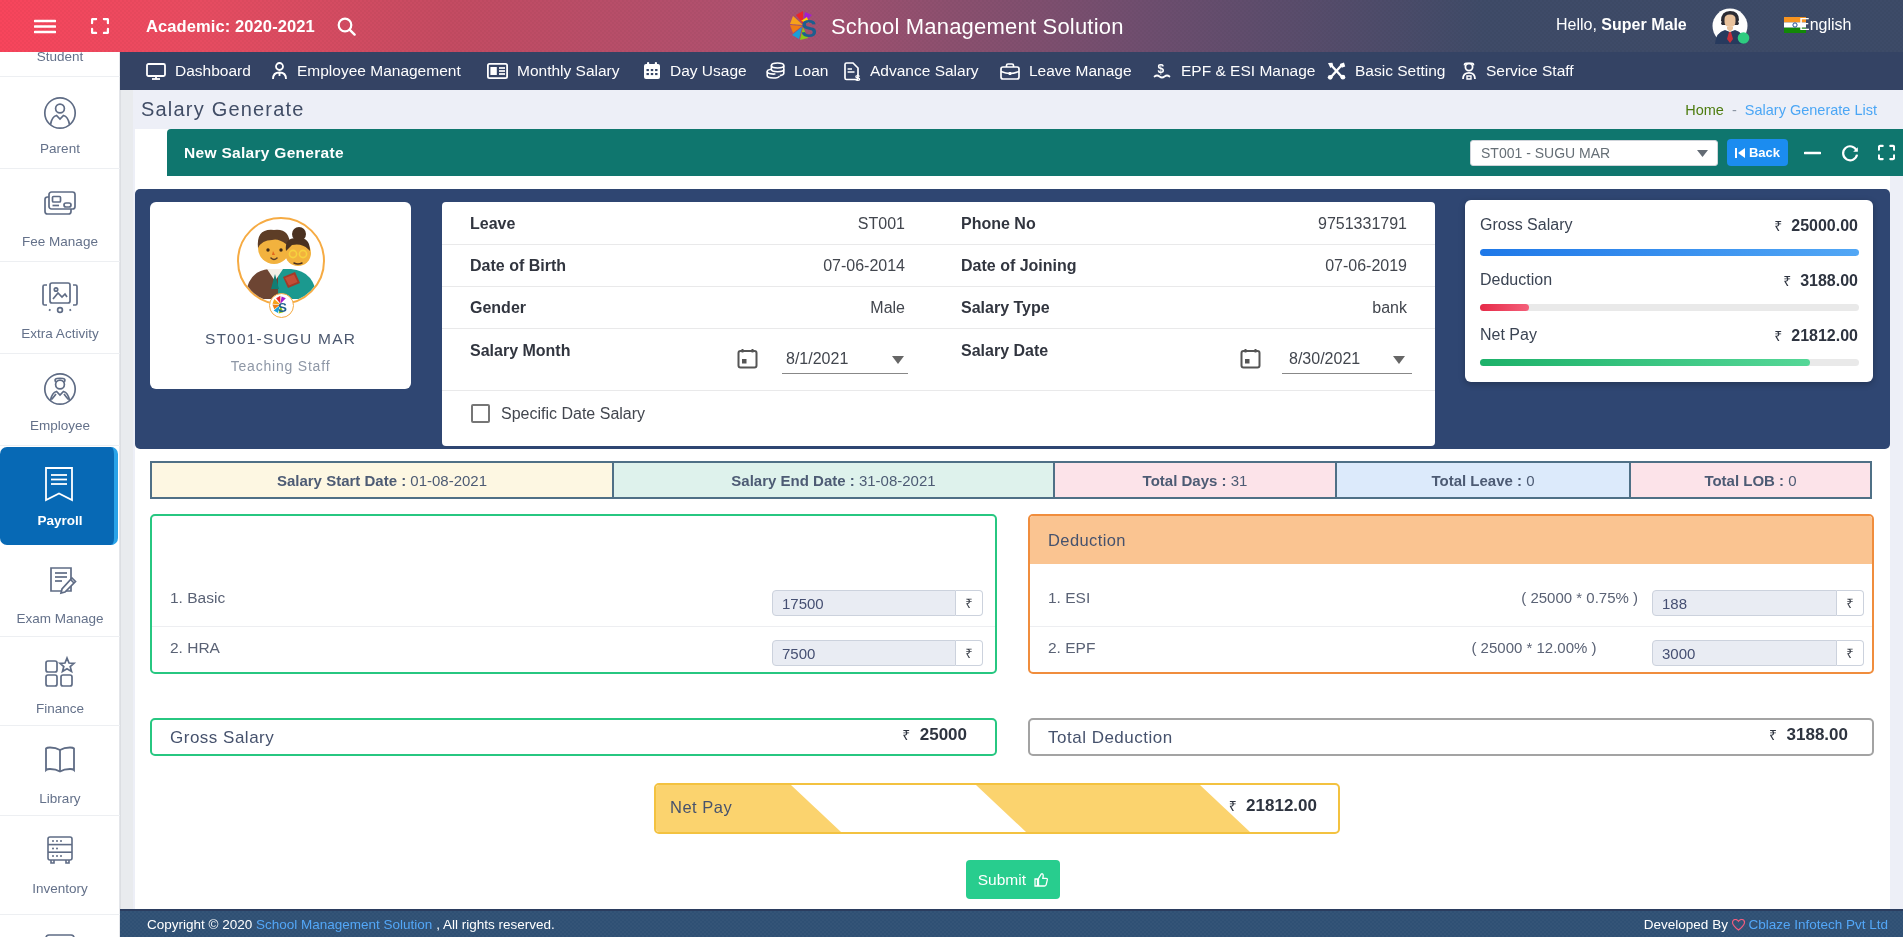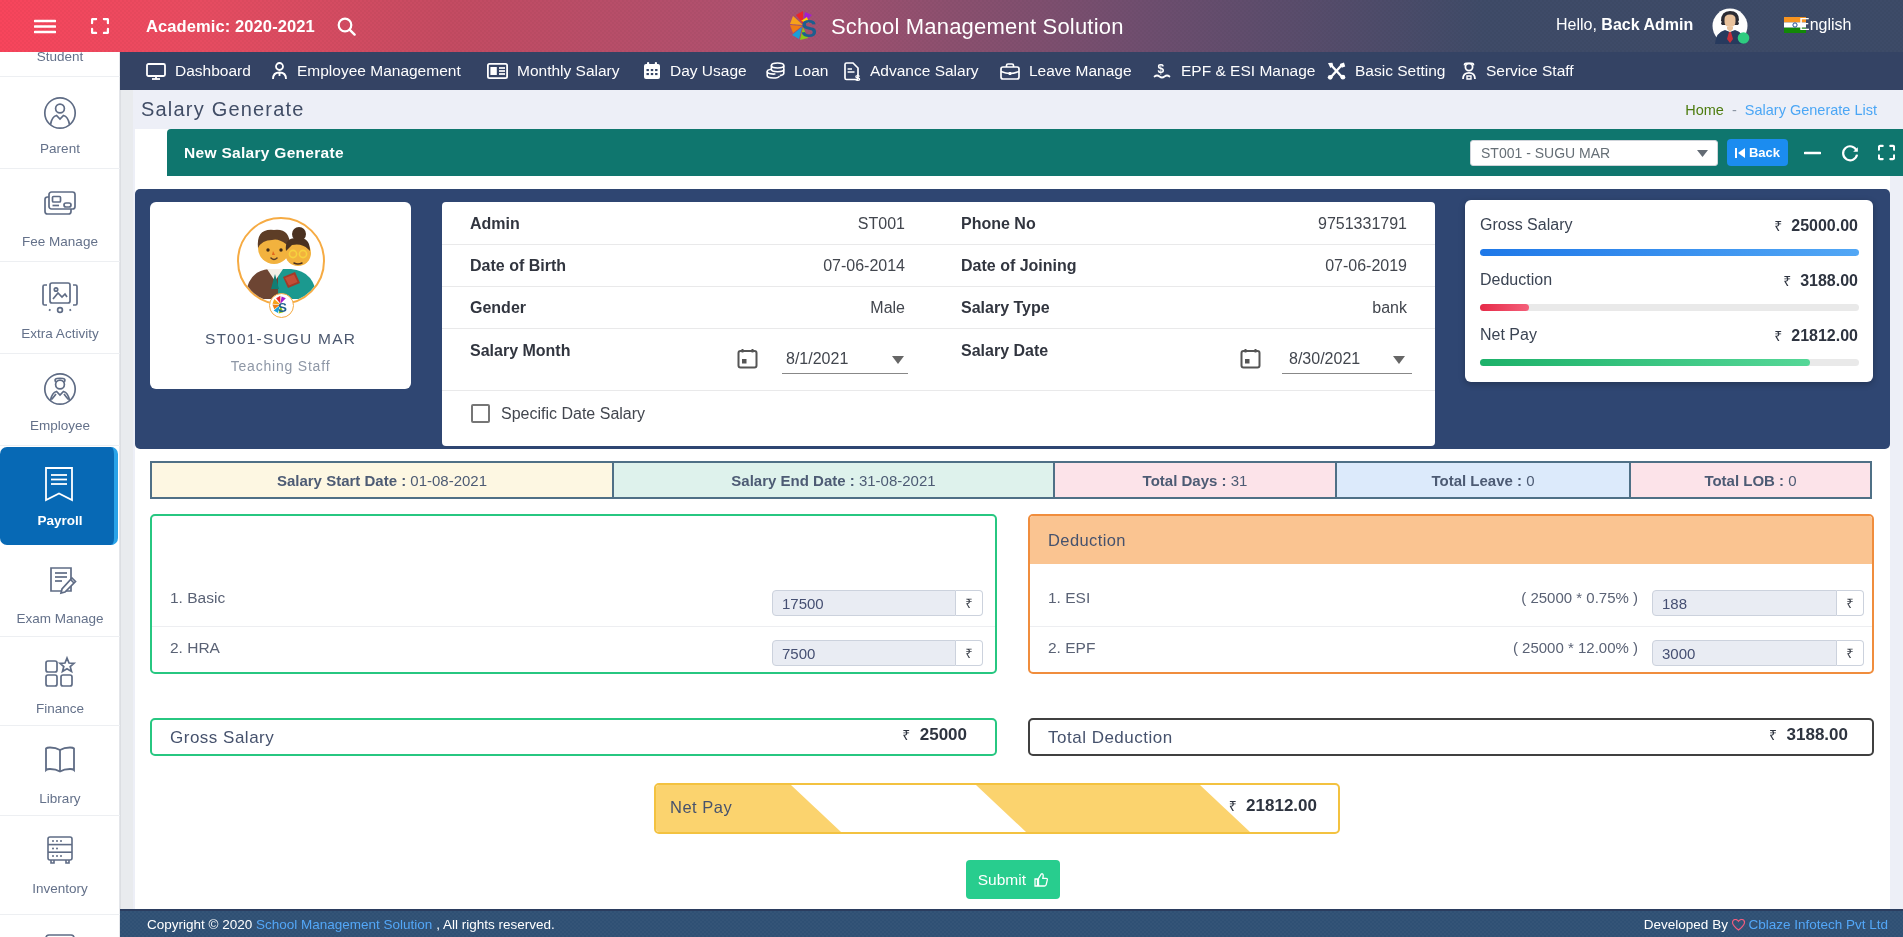--- a/index.html
+++ b/index.html
@@ -75,21 +75,21 @@
    <path d="M17 16 L19 4 L26 7 Z" fill="#a21ecf"></path>
    <path d="M17 17 L7 8 L4 16 Z" fill="#f6a21a"></path>
    <path d="M16 18 L4 17 L7 25 Z" fill="#ef7d12"></path>
    <path d="M16 19 L6 27 L13 31 Z" fill="#19a0d8"></path>
    <path d="M17 19 L14 32 L22 30 Z" fill="#8dc716"></path>
    <path d="M15 13 L21 9 L23 15 Z" fill="#ffd400"></path>
   </g>
   <text x="15" y="29" font-family="Liberation Sans,sans-serif" font-size="24" font-weight="bold" fill="#1d5e8f">S</text>
  </svg>
  <div class="abs" style="left:831px;top:14px;font-size:22px;font-weight:500;letter-spacing:.2px">School Management Solution</div>
- <div class="abs" style="left:1556px;top:16px;font-size:16px"><span style="font-weight:300">Hello,</span> <b>Back Admin</b></div>
+ <div class="abs" style="left:1556px;top:16px;font-size:16px"><span style="font-weight:300">Hello,</span> <b>Super Male</b></div>
 
  <svg class="abs" style="left:1712px;top:8px" width="40" height="40" viewBox="0 0 40 40">
   <circle cx="18" cy="18" r="17.5" fill="#fdfdfd"></circle>
   <path d="M9 13 Q9 3 18 3 Q27 3 27 12 L26 14 Q28 15 26 17 L10 17 Q8 15 10 14 Z" fill="#2b2b33"></path>
   <path d="M12.5 11 Q12.5 6.5 18 6.5 Q23.5 6.5 23.5 11 L23.5 14 Q23.5 19 18 19 Q12.5 19 12.5 14 Z" fill="#e9c29c"></path>
   <path d="M3 36 Q4 24 13 22 L18 24 L23 22 Q32 24 33 36 Z" fill="#273a5e"></path>
   <path d="M15 21 L18 24 L21 21 L21 19 L15 19 Z" fill="#e9c29c"></path>
   <path d="M17 24 L19 24 L21 31 L18 35 L15 31 Z" fill="#c92f39"></path>
   <circle cx="31.5" cy="30" r="5.8" fill="#2ecc80"></circle>
  </svg>
@@ -391,21 +391,21 @@
         <path d="M16 18 L4 17 L7 25 Z" fill="#ef7d12"></path>
         <path d="M16 19 L6 27 L13 31 Z" fill="#19a0d8"></path>
         <path d="M17 19 L14 32 L22 30 Z" fill="#8dc716"></path>
         <text x="13" y="30" font-family="Liberation Sans,sans-serif" font-size="22" font-weight="bold" fill="#1d5e8f">S</text>
       </svg>
  </div>
  <div class="abs" style="left:15px;top:240px;width:261px;text-align:center;font-size:15.5px;color:#4c586f;letter-spacing:1.2px">ST001-SUGU MAR</div>
  <div class="abs" style="left:15px;top:268px;width:261px;text-align:center;font-size:14px;color:#8e97a6;letter-spacing:.8px">Teaching Staff</div>
 
  <div class="card abs" style="left:307px;top:112px;width:993px;height:244px;border-radius:4px"></div>
- <div class="abs flabel" style="left:335px;top:125px">Admin</div>
+ <div class="abs flabel" style="left:335px;top:125px">Leave</div>
  <div class="abs fval" style="left:600px;top:125px;width:170px;text-align:right">ST001</div>
  <div class="abs flabel" style="left:826px;top:125px">Phone No</div>
  <div class="abs fval" style="left:1100px;top:125px;width:172px;text-align:right">9751331791</div>
  <div class="abs frow" style="top:154px"></div>
  <div class="abs flabel" style="left:335px;top:167px">Date of Birth</div>
  <div class="abs fval" style="left:600px;top:167px;width:170px;text-align:right">07-06-2014</div>
  <div class="abs flabel" style="left:826px;top:167px">Date of Joining</div>
  <div class="abs fval" style="left:1100px;top:167px;width:172px;text-align:right">07-06-2019</div>
  <div class="abs frow" style="top:196px"></div>
  <div class="abs flabel" style="left:335px;top:209px">Gender</div>
@@ -477,30 +477,30 @@
  </div>
 
  <div class="acard" style="left:893px;top:424px;width:846px;height:160px;border:2px solid #f08d3d">
   <div class="ahead" style="background:#fac491;padding-left:18px">Deduction</div>
   <div class="abs" style="left:18px;top:73px;font-size:15.5px;color:#5a6275">1. ESI</div>
   <div class="abs" style="left:400px;top:73px;width:208px;text-align:right;font-size:15px;color:#5a6275">( 25000 * 0.75% )</div>
   <div class="inpt" style="left:622px;top:74px;width:185px">188</div>
   <div class="rupbox" style="left:807px;top:74px">₹</div>
   <div class="abs" style="left:0;top:110px;width:100%;border-top:1px solid #edeef1"></div>
   <div class="abs" style="left:18px;top:123px;font-size:15.5px;color:#5a6275">2. EPF</div>
-  <div class="abs" style="left:400px;top:123px;width:208px;text-align:right;font-size:15px;color:#5a6275">( 25000 * 12.00% )</div>
+  <div class="abs" style="left:400px;top:123px;width:208px;text-align:center;font-size:15px;color:#5a6275">( 25000 * 12.00% )</div>
   <div class="inpt" style="left:622px;top:124px;width:185px">3000</div>
   <div class="rupbox" style="left:807px;top:124px">₹</div>
  </div>
 
  <div class="totbar" style="left:15px;top:628px;width:847px;border:2px solid #27c781">
   <div class="abs" style="left:18px;top:8px;font-size:17px;color:#46526d;letter-spacing:.5px">Gross Salary</div>
   <div class="abs" style="right:28px;top:5px;font-size:17px;color:#2e3440"><span style="font-size:14px;font-weight:normal">₹</span>&nbsp; <b>25000</b></div>
  </div>
- <div class="totbar" style="left:893px;top:628px;width:846px;border:2px solid #404040">
+ <div class="totbar" style="left:893px;top:628px;width:846px;border:2px solid #a3a3a3">
   <div class="abs" style="left:18px;top:8px;font-size:17px;color:#46526d;letter-spacing:.5px">Total Deduction</div>
   <div class="abs" style="right:24px;top:5px;font-size:17px;color:#2e3440"><span style="font-size:14px;font-weight:normal">₹</span>&nbsp; <b>3188.00</b></div>
  </div>
 
  <div class="abs" style="left:519px;top:693px;width:686px;height:51px;border:2px solid #f3c240;border-radius:5px;background:#fff;overflow:hidden">
   <svg width="682" height="47" viewBox="0 0 682 47" preserveAspectRatio="none" style="position:absolute;left:0;top:0">
    <polygon points="0,0 135,0 185,47 0,47" fill="#fbd36e"></polygon>
    <polygon points="320,0 544,0 594,47 370,47" fill="#fbd36e"></polygon>
   </svg>
   <div class="abs" style="left:14px;top:13px;font-size:16.5px;color:#46526d;letter-spacing:.5px">Net Pay</div>

